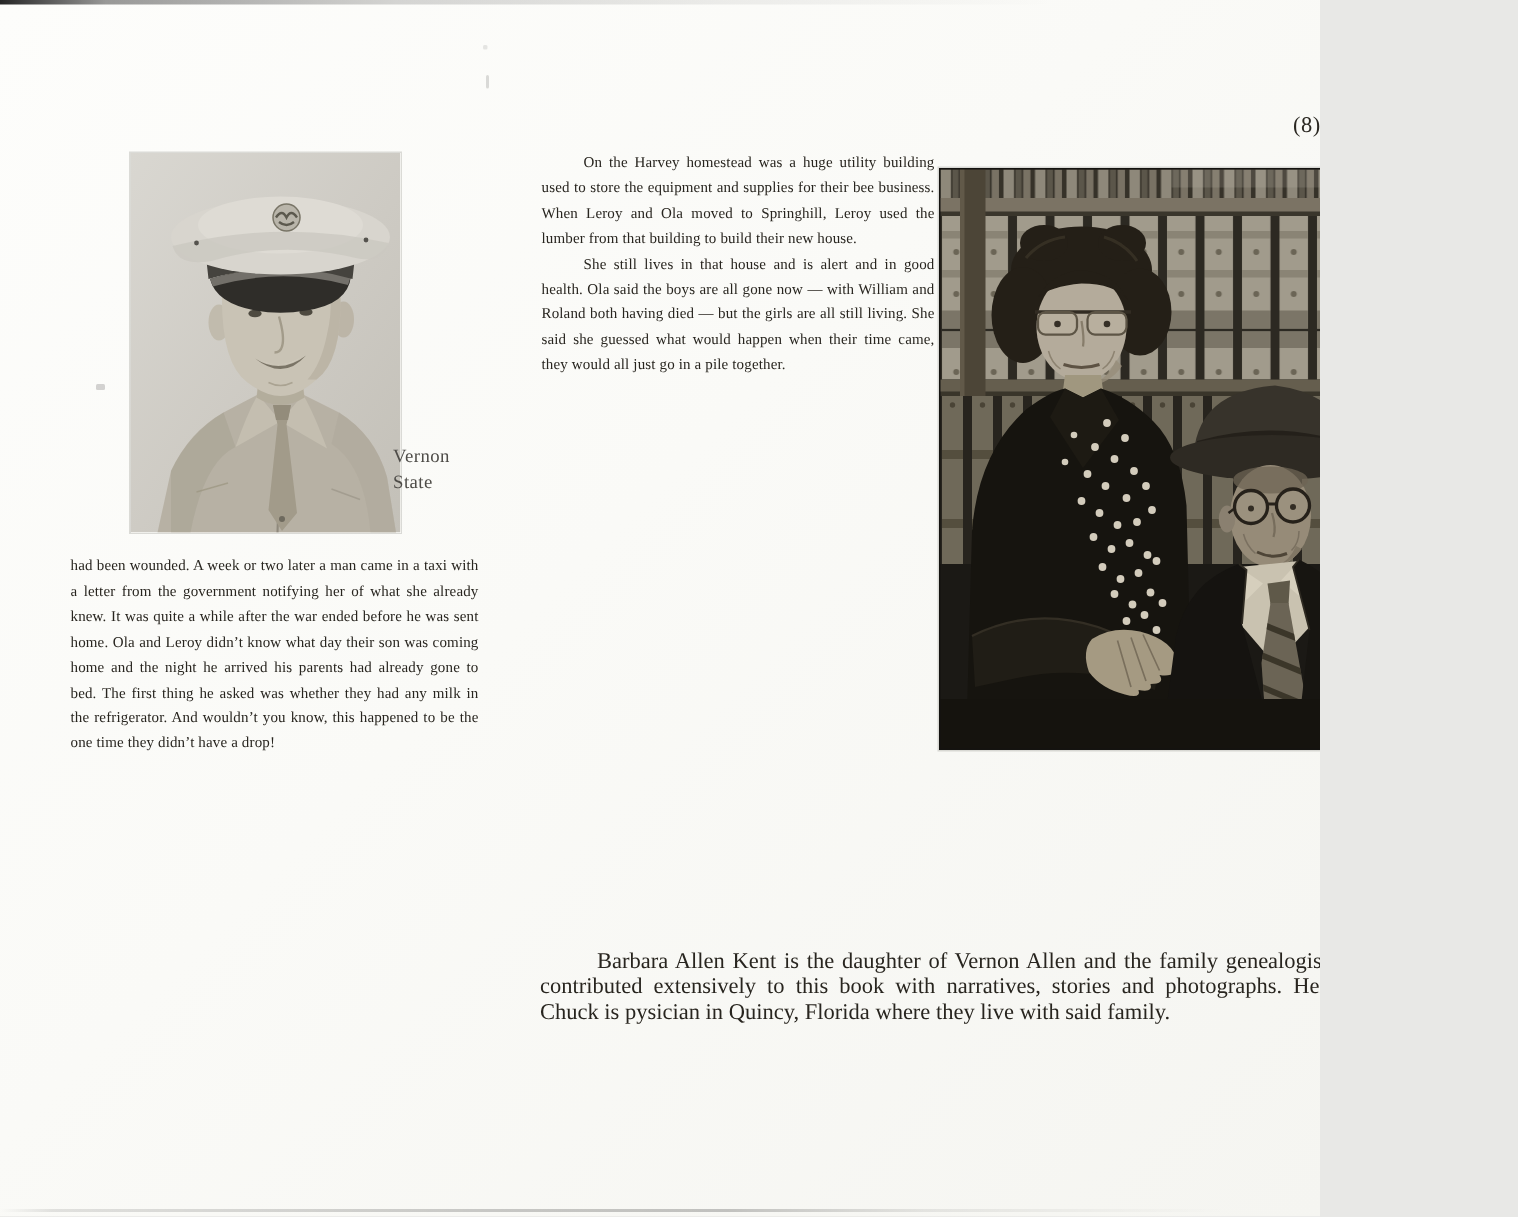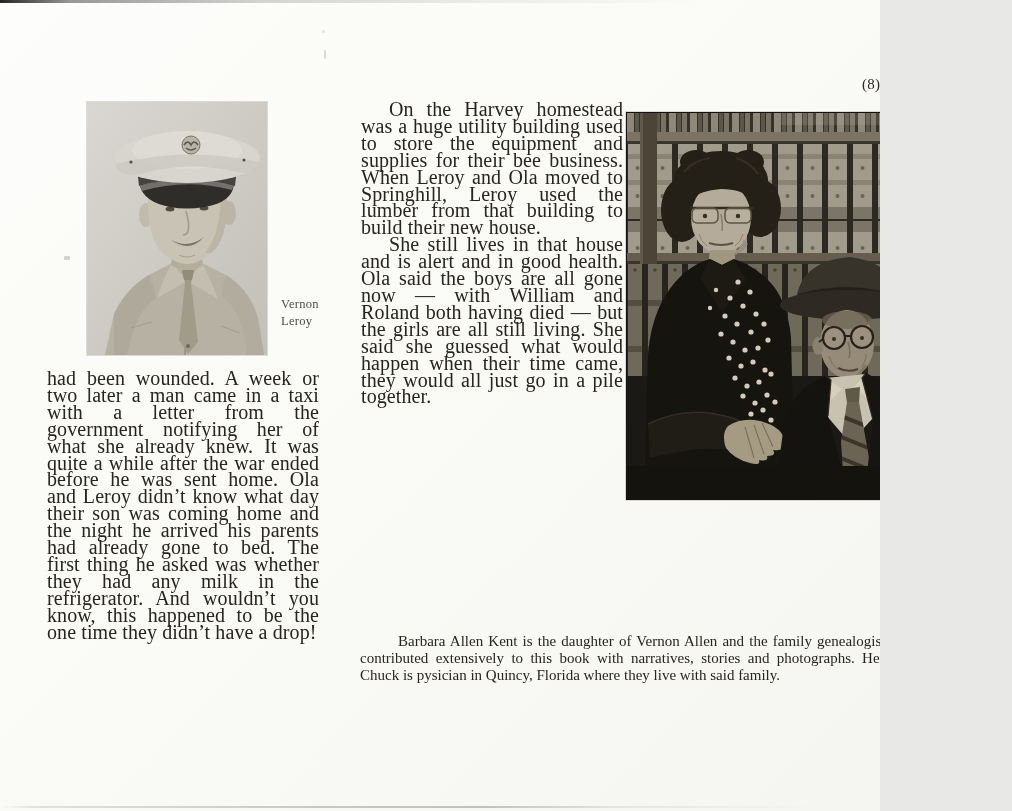--- a/index.html
+++ b/index.html
@@ -22,25 +22,25 @@
   .speck{position:absolute;background:rgba(40,38,34,.35);border-radius:1px;}
   .page-number{
     position:absolute;left:862px;top:76px;width:80px;
     font-size:15px;letter-spacing:.3px;color:#2b2822;
   }
   .photo{position:absolute;box-shadow:0 0 0 1px rgba(120,118,112,.25);}
   .photo svg{display:block;}
   .photo-vernon{left:87px;top:102px;width:180px;height:253px;}
   .photo-couple{left:626px;top:112px;width:282px;height:388px;}
   .caption{
-    position:absolute;left:281px;top:296px;width:60px;
+    position:absolute;left:262px;top:296px;width:60px;
     font-size:12.5px;line-height:17px;color:#4e4c48;letter-spacing:.3px;font-family:Liberation Serif, serif;
   }
   .textblock{
-    font-size:20px;line-height:16.9px;
+    font-size:10px;line-height:16.9px;
     text-align:justify;
     color:#28251f;
     letter-spacing:.1px;
   }
   .textblock p{margin:0;}
   .textblock p.indent{text-indent:28px;}
   .col-mid{position:absolute;left:361px;top:101px;width:262px;}
   .col-left{position:absolute;left:47px;top:370px;width:272px;}
   .footer-para{
     position:absolute;left:360px;top:633px;width:582px;
@@ -124,21 +124,21 @@
       <circle cx="44" cy="60" r="1.6" fill="#55534e"></circle>
       <circle cx="157" cy="58" r="1.6" fill="#55534e"></circle>
 
       <circle cx="104" cy="43" r="9" fill="#b9b5aa" stroke="#787466" stroke-width="1"></circle>
       <path d="M97,43 q4,-6 7,0 q3,-6 7,0 M99,46 q5,4 10,0" stroke="#5c594e" stroke-width="1.6" fill="none"></path>
     </svg>
   </div>
 
   <div class="caption">
     <div>Vernon</div>
-    <div>Leroy</div>
+    <div>State</div>
   </div>
 
   <div class="textblock col-mid">
     <p class="indent">On the Harvey homestead was a huge utility building used to store the equipment and supplies for their bee business.  When Leroy and Ola moved to Springhill, Leroy used the lumber from that building to build their new house.</p>
     <p class="indent">She still lives in that house and is alert and in good health.  Ola said the boys are all gone now — with William and Roland both having died — but the girls are all still living.  She said she guessed what would happen when their time came, they would all just go in a pile together.</p>
   </div>
 
   <div class="photo photo-couple">
     <svg viewBox="0 0 282 388" width="282" height="388">
       <defs>

